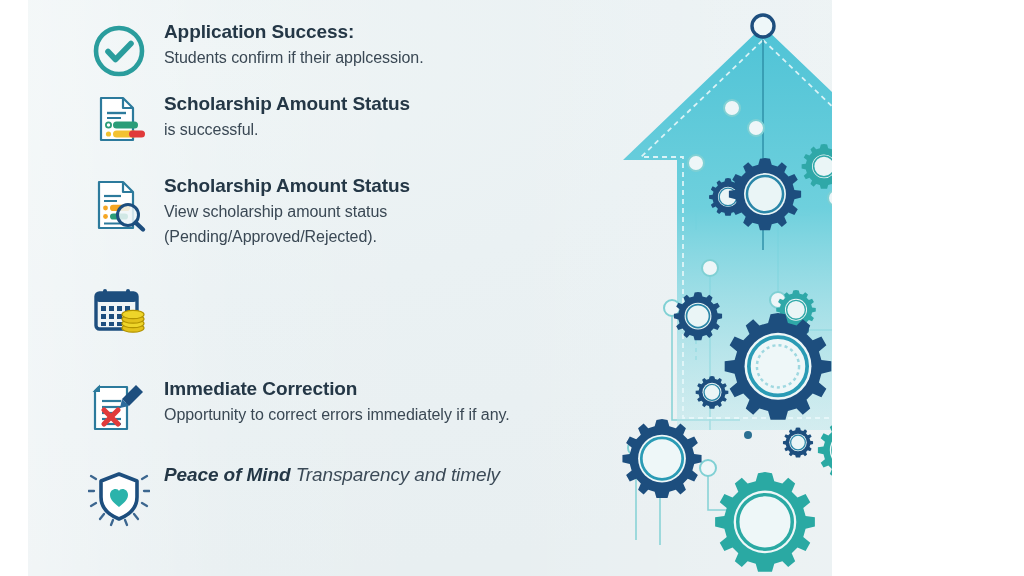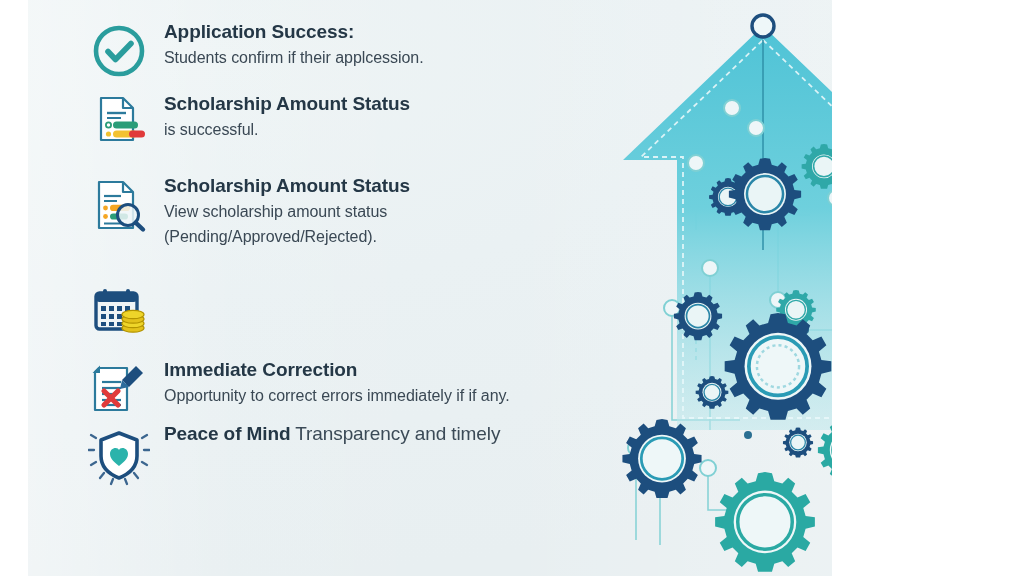--- a/index.html
+++ b/index.html
@@ -37,22 +37,22 @@
   }
   .h .reg{font-weight:normal;color:#3b4a57;}
   .p{
     font-size:16px;color:#3a4854;line-height:25px;margin:0;letter-spacing:-.05px;
   }
   
   #r0{margin-top:0px;}
   #r1{margin-top:8px;}
   #r2{margin-top:22px;}
   #r3{margin-top:28px;}
-  #r4{margin-top:17px;}
-  #r5{}
+  #r4{margin-top:36px;}
+  #r5{margin-top:22px;font-style:italic;}
   #r1 .ico,#r0 .ico{margin-top:0px;}
   #r0 .ico{margin-top:2px;}
   #r1 .ico{margin-top:-2px;}
   #r2 .ico{margin-top:2px;}
   #r3 .ico{margin-top:0px;}
   #r4 .ico{margin-top:2px;}
   #r5 .ico{margin-top:4px;}
   
   #art{position:absolute;left:600px;top:0px;width:356px;height:576px;}
   #art svg{display:block;width:356px;height:576px;}

